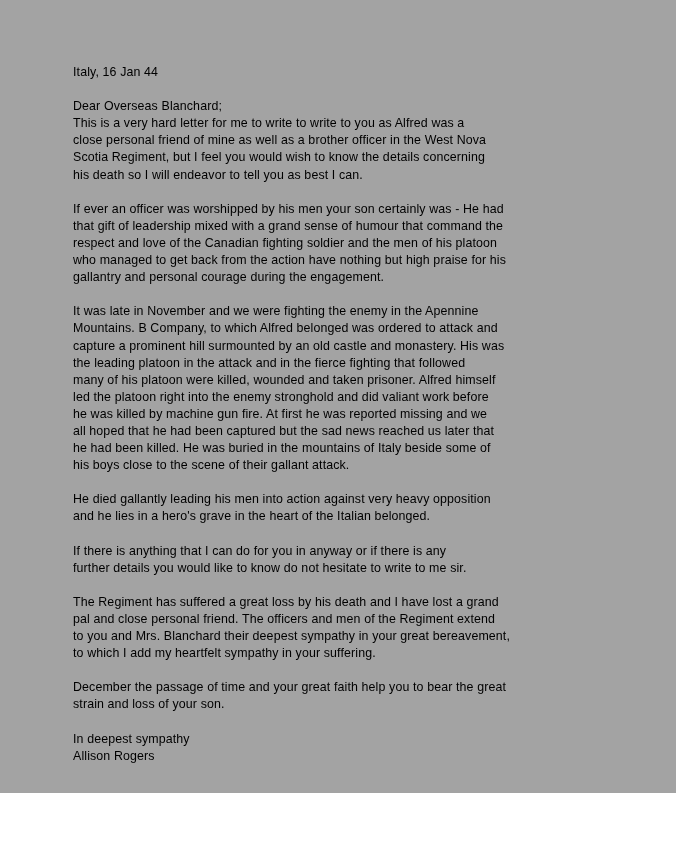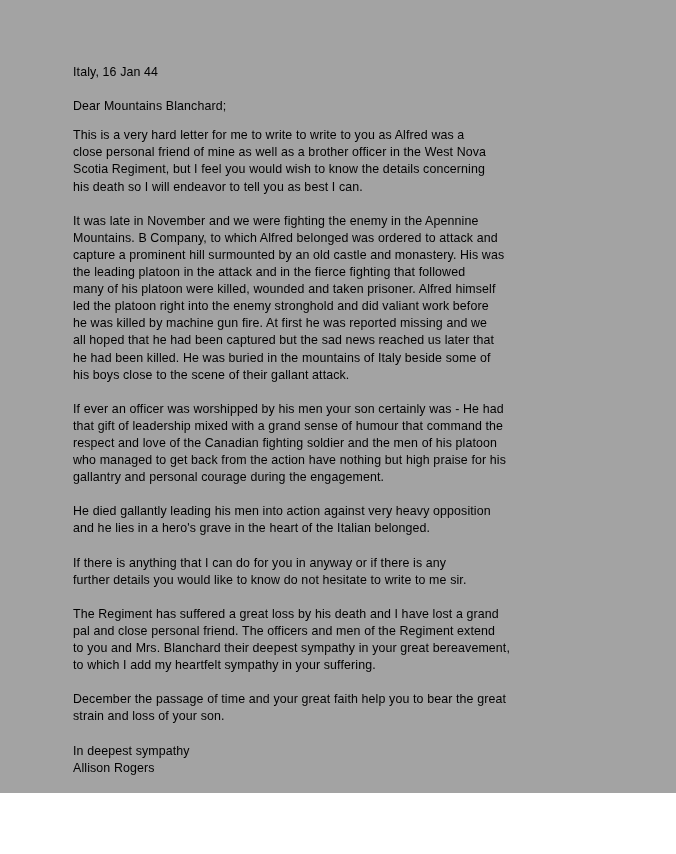--- a/index.html
+++ b/index.html
@@ -30,57 +30,57 @@
     font-size: 12.4px;
     line-height: 17.1px;
     color: #000000;
     white-space: pre-line;
     letter-spacing: 0.01em;
   }
   .block + .block {
     margin-top: 17.1px;
   }
   .block.tight + .block.tight {
-    margin-top: 12px;
+    margin-top: 0;
   }
   .datesep {
     margin-top: 17.1px;
   }
 </style>
 </head>
 <body>
 
 <div class="page">
   <div class="letter-body">
 
     <div class="block">Italy, 16 Jan 44</div>
 
-    <div class="block tight datesep">Dear Mountains Blanchard;</div>
+    <div class="block tight datesep">Dear Overseas Blanchard;</div>
 
     <div class="block tight">This is a very hard letter for me to write to write to you as Alfred was a
 close personal friend of mine as well as a brother officer in the West Nova
 Scotia Regiment, but I feel you would wish to know the details concerning
 his death so I will endeavor to tell you as best I can.</div>
+
+    <div class="block">If ever an officer was worshipped by his men your son certainly was - He had
+that gift of leadership mixed with a grand sense of humour that command the
+respect and love of the Canadian fighting soldier and the men of his platoon
+who managed to get back from the action have nothing but high praise for his
+gallantry and personal courage during the engagement.</div>
 
     <div class="block">It was late in November and we were fighting the enemy in the Apennine
 Mountains. B Company, to which Alfred belonged was ordered to attack and
 capture a prominent hill surmounted by an old castle and monastery. His was
 the leading platoon in the attack and in the fierce fighting that followed
 many of his platoon were killed, wounded and taken prisoner. Alfred himself
 led the platoon right into the enemy stronghold and did valiant work before
 he was killed by machine gun fire. At first he was reported missing and we
 all hoped that he had been captured but the sad news reached us later that
 he had been killed. He was buried in the mountains of Italy beside some of
 his boys close to the scene of their gallant attack.</div>
-
-    <div class="block">If ever an officer was worshipped by his men your son certainly was - He had
-that gift of leadership mixed with a grand sense of humour that command the
-respect and love of the Canadian fighting soldier and the men of his platoon
-who managed to get back from the action have nothing but high praise for his
-gallantry and personal courage during the engagement.</div>
 
     <div class="block">He died gallantly leading his men into action against very heavy opposition
 and he lies in a hero's grave in the heart of the Italian belonged.</div>
 
     <div class="block">If there is anything that I can do for you in anyway or if there is any
 further details you would like to know do not hesitate to write to me sir.</div>
 
     <div class="block">The Regiment has suffered a great loss by his death and I have lost a grand
 pal and close personal friend. The officers and men of the Regiment extend
 to you and Mrs. Blanchard their deepest sympathy in your great bereavement,

